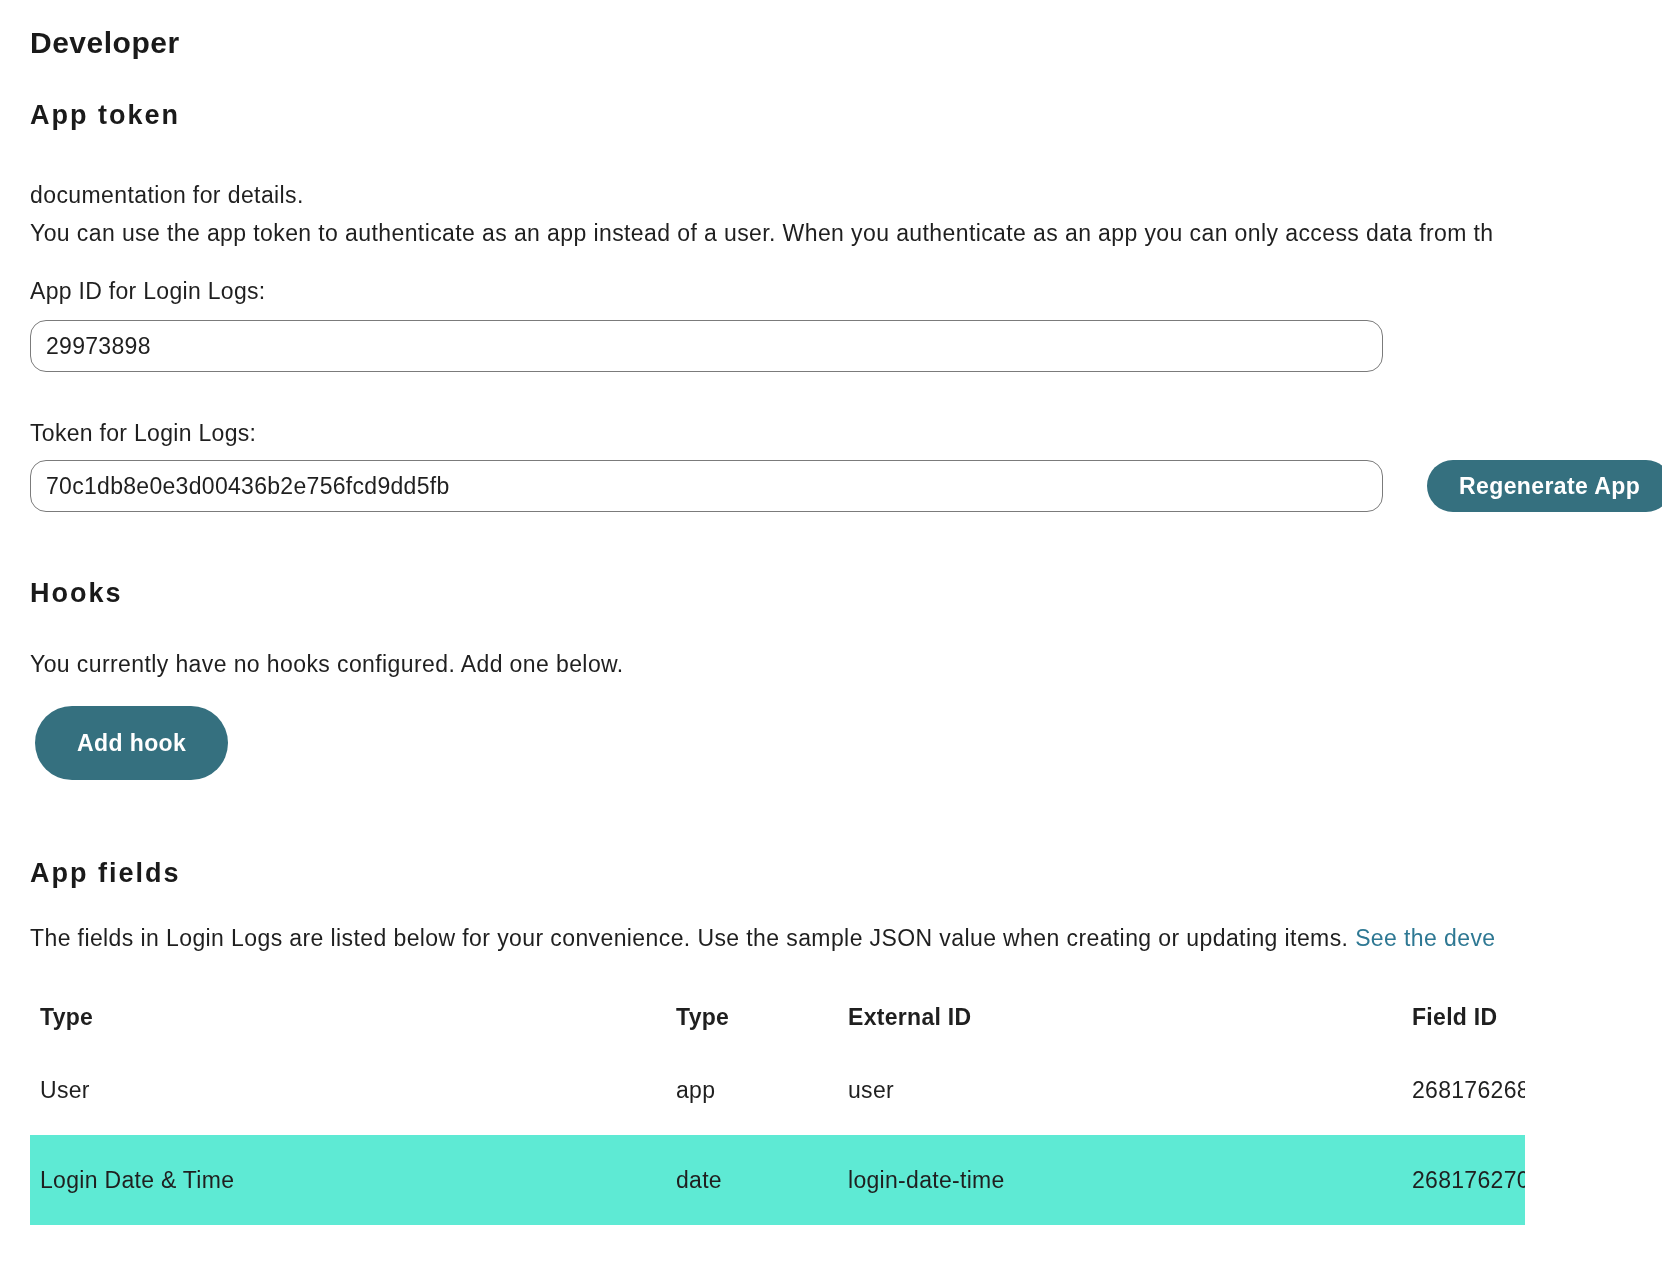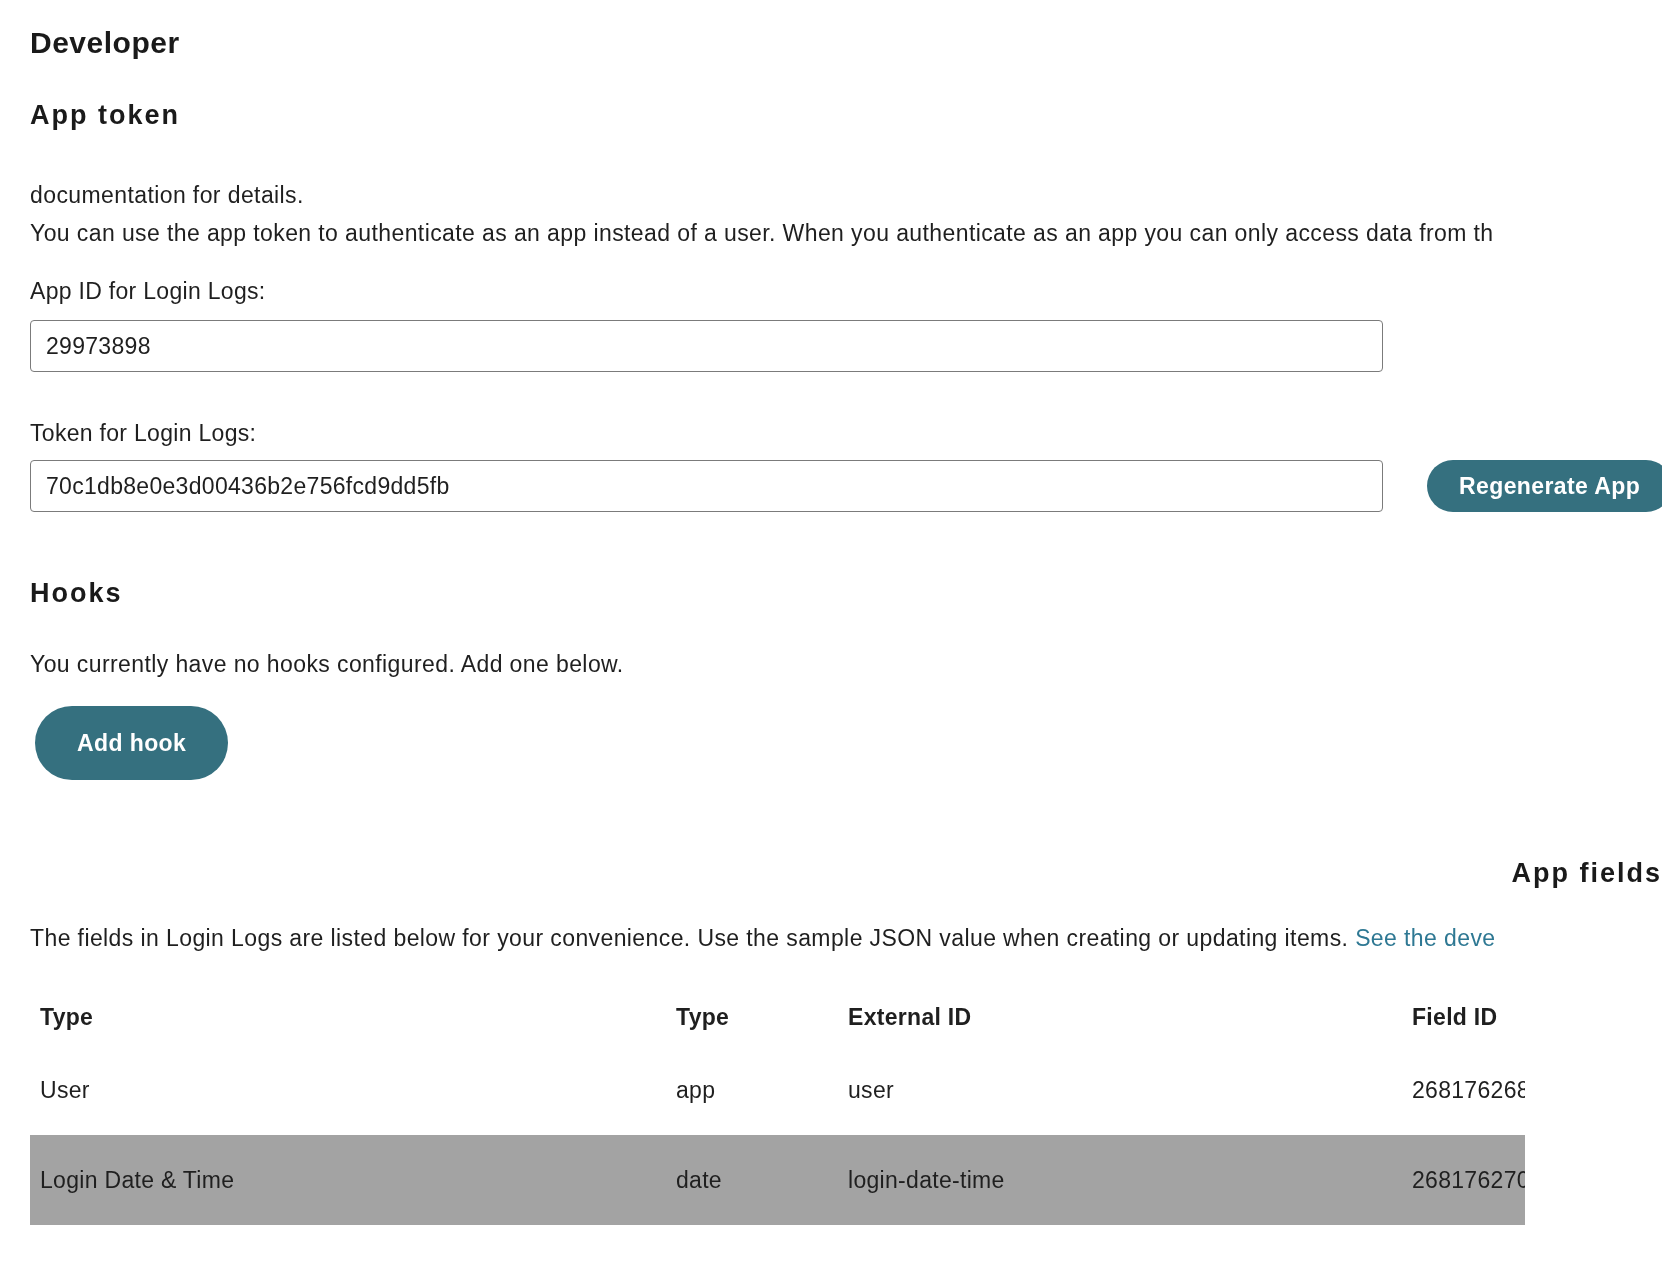--- a/index.html
+++ b/index.html
@@ -50,21 +50,21 @@
     letter-spacing: 0.3px;
   }
   .field-label.second { margin-top: 48px; }
   .text-input {
     display: block;
     margin-top: 15px;
     width: 1353px;
     height: 52px;
     box-sizing: border-box;
     border: 1.5px solid #7b7b7b;
-    border-radius: 4px;
+    border-radius: 16px;
     background: #ffffff;
     font-family: "Liberation Sans", sans-serif;
     font-size: 23px;
     color: #1f1f1f;
     padding: 0 0 0 15px;
     letter-spacing: 0.3px;
     outline: none;
   }
   .token-row {
     margin-top: 13px;
@@ -98,21 +98,21 @@
     font-size: 23px;
     letter-spacing: 0.4px;
   }
   .add-hook-btn {
     display: block;
     margin: 28px 0 0 5px;
     height: 74px;
     border-radius: 37px;
     padding: 0 42px;
   }
-  .h2-app-fields { margin-top: 78px; text-align: right; }
+  .h2-app-fields { margin-top: 78px; }
   .fields-para {
     margin-top: 36px;
     font-size: 23px;
     letter-spacing: 0.4px;
     white-space: nowrap;
     overflow: hidden;
   }
   .fields-para a {
     color: #2E7893;
     text-decoration: none;
@@ -130,21 +130,21 @@
   table.fields-table th, table.fields-table td {
     text-align: left;
     font-size: 23px;
     letter-spacing: 0.3px;
     padding: 0 0 0 10px;
     overflow: hidden;
     white-space: nowrap;
   }
   table.fields-table thead tr { height: 56px; }
   table.fields-table tbody tr { height: 90px; }
-  table.fields-table tbody tr.striped { background: #a3a3a3; }
+  table.fields-table tbody tr.striped { background: #5eead4; }
 </style>
 </head>
 <body>
 
 <div class="wrapper">
 
   <h1>Developer</h1>
 
   <h2 class="h2-app-token">App token</h2>
 

